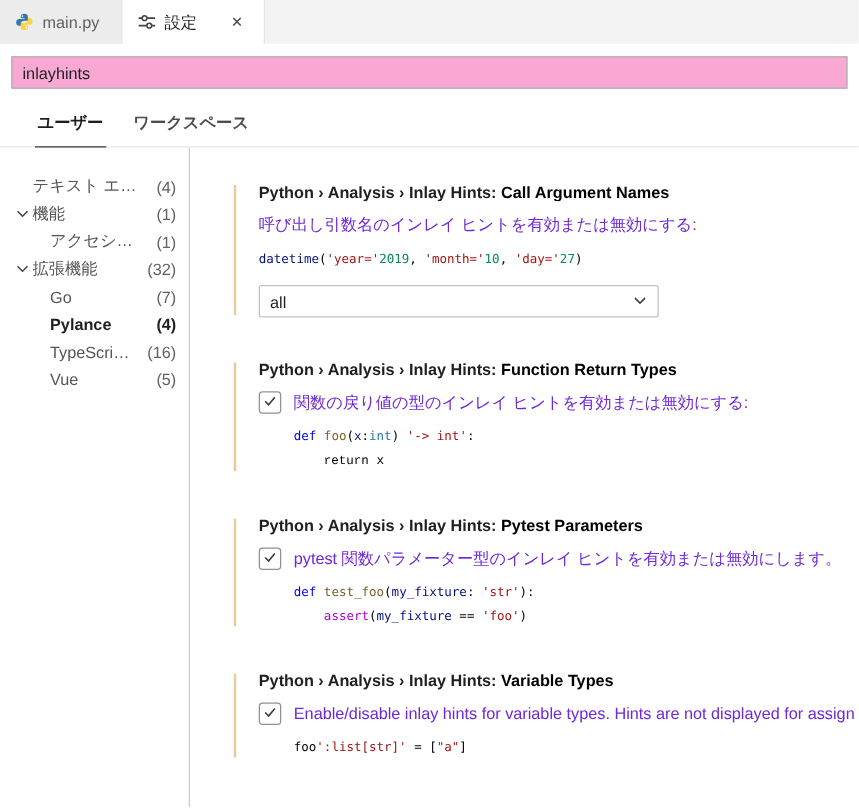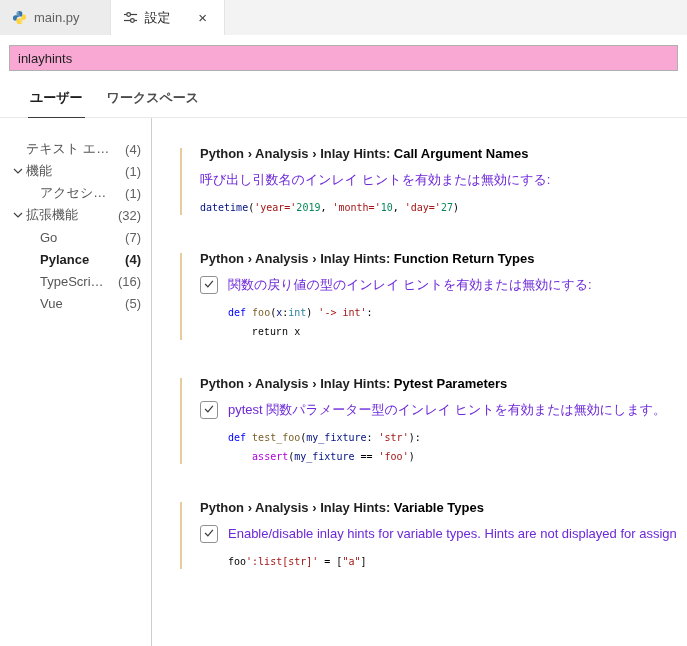--- a/index.html
+++ b/index.html
@@ -12,42 +12,42 @@
   }
   .page { width: 687px; height: 646px; display: flex; flex-direction: column; }
 
   
   .tabbar { height: 35px; background: #f3f3f3; display: flex; align-items: stretch; flex: none; }
   .tab {
     display: flex; align-items: center; gap: 7px;
     padding: 0 12px; background: #ececec; color: #616161;
     border-right: 1px solid #e3e3e3; cursor: pointer; font-size: 13px;
   }
-  .tab.inactive { padding-right: 30px; }
+  .tab.inactive { padding-right: 17px; }
   .tab.active { background: #ffffff; color: #1f1f1f; }
   .tab .close { margin-left: 16px; width: 18px; height: 18px; display: flex; align-items: center;
     justify-content: center; border-radius: 4px; color: #424242; font-size: 15px; line-height: 1; }
   .tab .ticon { display: flex; align-items: center; }
 
   
   .search-row { padding: 10px 0 8px 9px; flex: none; }
   .search-input {
     display: block; width: calc(100% - 9px); height: 26px;
     border: 1px solid #b0b0b0; background: #f9a8d4; color: #1f1f1f;
     font-family: "Liberation Sans", sans-serif; font-size: 13px;
     padding: 0 8px; outline: none; border-radius: 0;
   }
 
   
   .scopes { display: flex; gap: 20px; padding: 8px 0 0 28px; border-bottom: 1px solid #e8e8e8; flex: none; }
   .scope { padding: 2px 2px 10px; color: #4c4c4c; cursor: pointer; font-weight: bold; }
   .scope.active { color: #1f1f1f; border-bottom: 1px solid #3b3b3b; margin-bottom: -1px; }
 
   
-  .bodyarea { flex: 1; display: flex; min-height: 0; }
+  .bodyarea { flex: 1; display: flex; min-height: 0; gap: 7px; }
 
   
   .toc { width: 152px; flex: none; border-right: 1px solid #cecece; padding-top: 20px; overflow: hidden; }
   .ti { display: flex; align-items: center; height: 22px; padding: 0 10px 0 26px;
         color: #555555; cursor: pointer; white-space: nowrap; overflow: hidden; }
   .ti.parent { padding-left: 10px; }
   .ti.child  { padding-left: 40px; }
   .ti .chev { width: 16px; height: 16px; display: flex; align-items: center; justify-content: center; flex: none; }
   .ti .lbl { overflow: hidden; text-overflow: clip; }
   .ti .count { margin-left: auto; padding-left: 6px; color: #616161; }
@@ -171,20 +171,28 @@
     <div class="panel">
 
       <div class="setting">
         <div class="s-title">
           <span class="cat">Python › Analysis › Inlay Hints: </span><span class="name">Call Argument Names</span>
         </div>
         <div class="s-desc">呼び出し引数名のインレイ ヒントを有効または無効にする:</div>
         <div class="code">
             <div class="code-line"><span style="color: rgb(0, 16, 128);">datetime</span><span style="color: rgb(0, 0, 0);">(</span><span style="color: rgb(163, 21, 21);">'year='</span><span style="color: rgb(9, 134, 88);">2019</span><span style="color: rgb(0, 0, 0);">, </span><span style="color: rgb(163, 21, 21);">'month='</span><span style="color: rgb(9, 134, 88);">10</span><span style="color: rgb(0, 0, 0);">, </span><span style="color: rgb(163, 21, 21);">'day='</span><span style="color: rgb(9, 134, 88);">27</span><span style="color: rgb(0, 0, 0);">)</span></div>
           </div>
+        <div class="selectbox">
+          <span>all</span>
+          <span>
+            <svg width="16" height="16" viewBox="0 0 16 16">
+                <path d="M4 6.5l4 4 4-4" fill="none" stroke="#424242" stroke-width="1.3"></path>
+              </svg>
+          </span>
+        </div>
       </div>
 
       <div class="setting">
         <div class="s-title">
           <span class="cat">Python › Analysis › Inlay Hints: </span><span class="name">Function Return Types</span>
         </div>
         <div class="boolrow">
           <div class="checkbox">
             <span>
               <svg width="12" height="12" viewBox="0 0 14 14">

